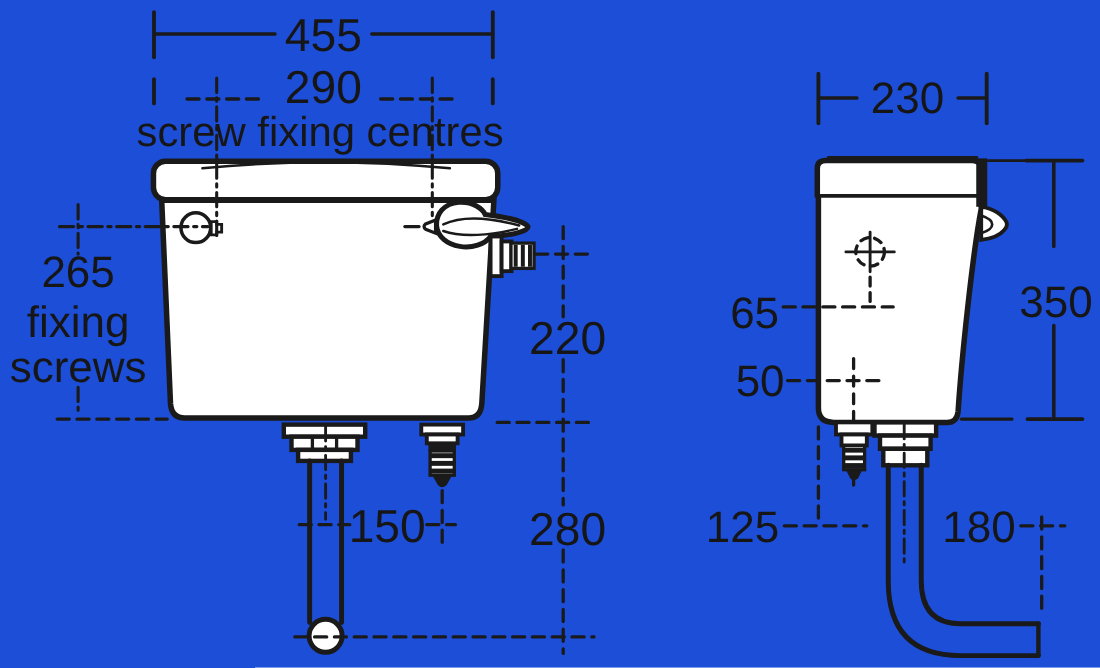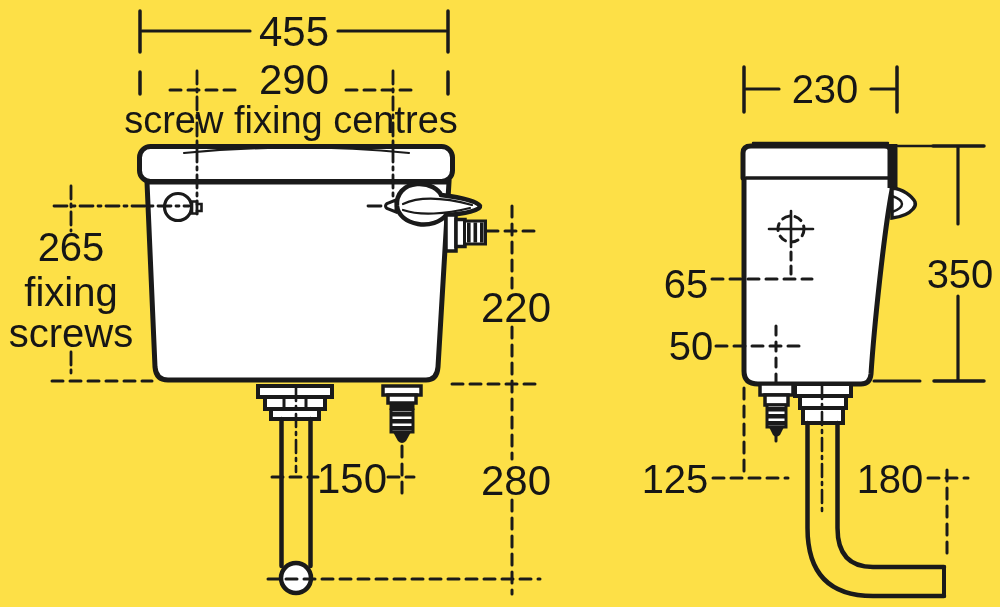--- a/index.html
+++ b/index.html
@@ -1,16 +1,16 @@
 <!DOCTYPE html>
 <html><head>
 <meta charset="utf-8">
 <style>
   html,body{margin:0;padding:0;background:#ffffff;}
-  .stage{position:relative;width:1000px;height:607px;background:#fde047;overflow:hidden;}
+  .stage{position:relative;width:1000px;height:607px;background:#1d4ed8;overflow:hidden;}
   svg{display:block;}
   svg text{font-family:"Liberation Sans","DejaVu Sans",sans-serif;fill:#161616;}
   .num{font-size:42px;}
   .numS{font-size:40px;}
   .lbl{font-size:38px;}
 </style>
 </head>
 <body>
 
 <div class="stage">

